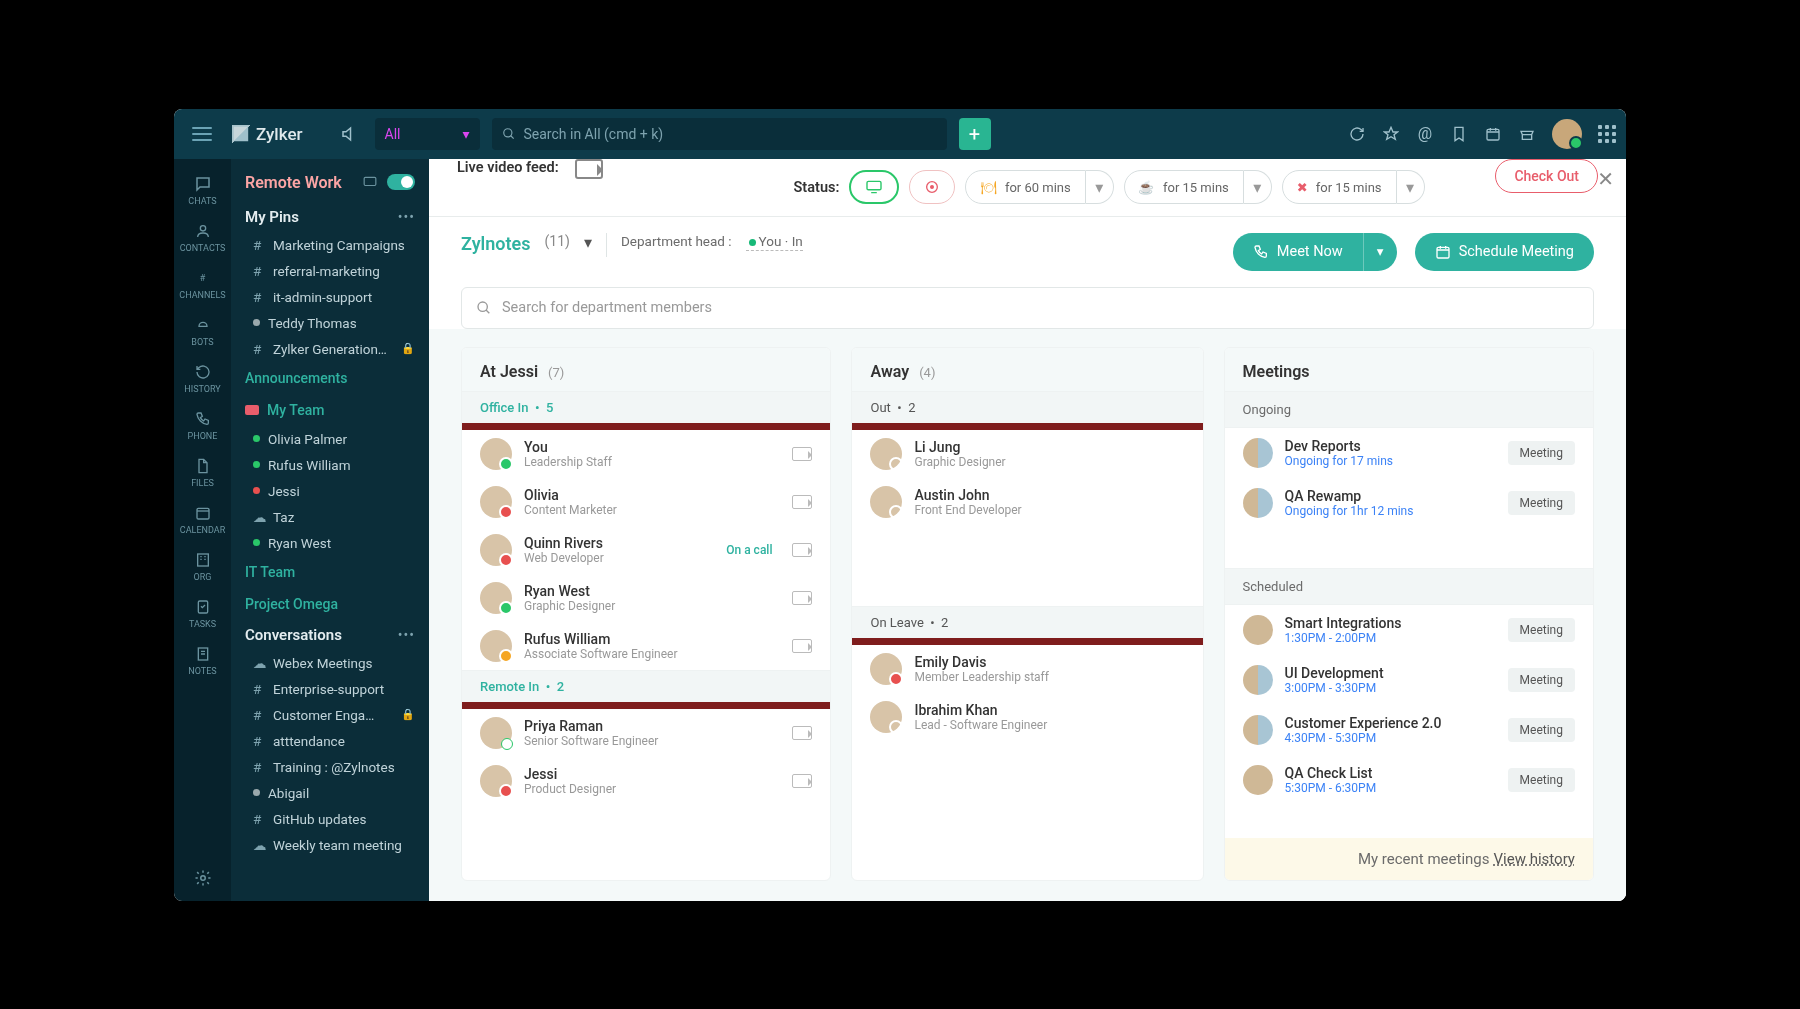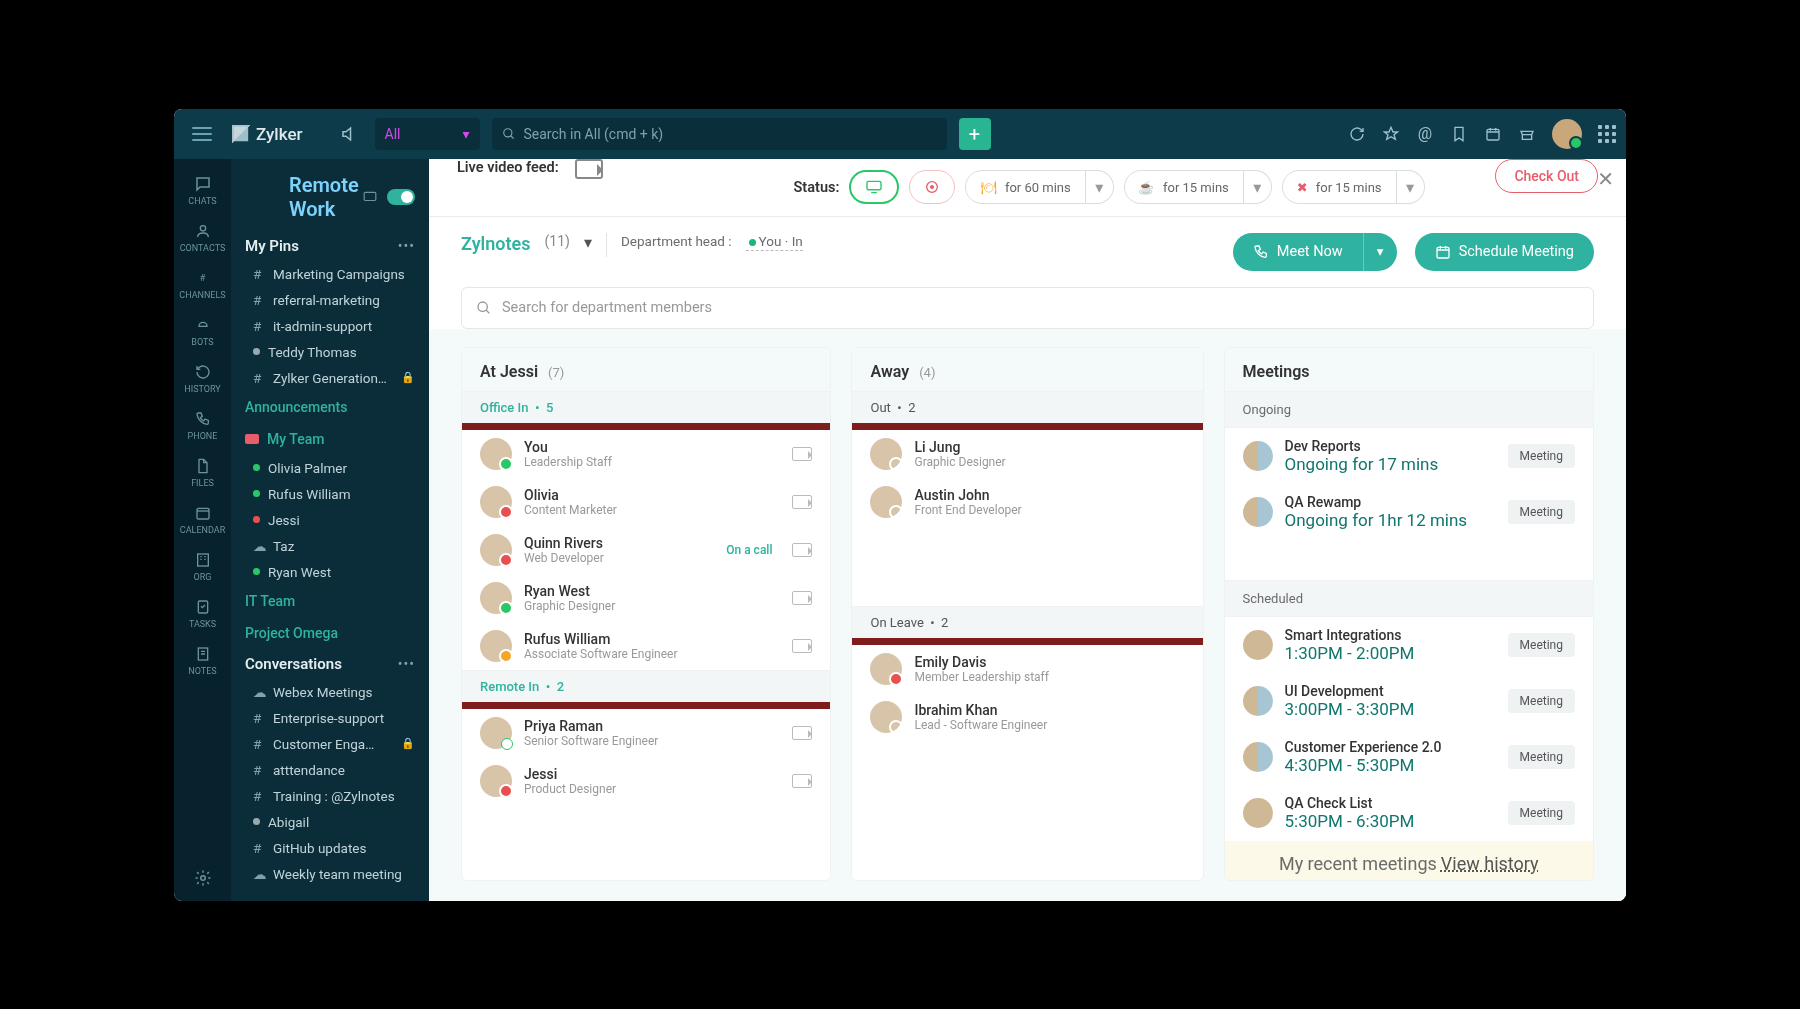--- a/index.html
+++ b/index.html
@@ -23,21 +23,21 @@
 .grid-dots{width:18px;height:18px;display:grid;grid-template:repeat(3,4px)/repeat(3,4px);gap:3px;cursor:pointer;}
 .grid-dots span{background:#9fc0cb;border-radius:1px;}
 .body{flex:1;display:flex;overflow:hidden;}
 .icon-rail{width:57px;background:#07222c;display:flex;flex-direction:column;align-items:center;padding-top:10px;gap:4px;}
 .rail-item{width:100%;display:flex;flex-direction:column;align-items:center;color:#6b939f;font-size:9px;padding:6px 0;cursor:pointer;gap:3px;}
 .rail-item .ricon{width:18px;height:18px;display:flex;align-items:center;justify-content:center;}
 .rail-spacer{flex:1;}
 .rail-settings{padding:14px 0;}
 .sidebar{width:198px;background:#0b2d39;color:#cddce1;display:flex;flex-direction:column;overflow:hidden;}
 .sidebar-head{padding:14px 14px 10px;display:flex;align-items:center;justify-content:space-between;}
-.sidebar-head h2{font-size:20px;font-weight:600;color:#7dd3fc;margin-left:44px;}
+.sidebar-head h2{font-size:16px;font-weight:600;color:#fca5a5;}
 .sidebar-head .hicons{display:flex;gap:10px;color:#6b939f;align-items:center;}
 .toggle{width:28px;height:16px;background:#2fb2a0;border-radius:10px;position:relative;cursor:pointer;}
 .toggle::after{content:"";position:absolute;right:2px;top:2px;width:12px;height:12px;background:#fff;border-radius:50%;}
 .pins-head{padding:6px 14px;display:flex;align-items:center;justify-content:space-between;}
 .pins-head h3{font-size:15px;font-weight:600;color:#e4edf0;}
 .pins-dots{color:#7ea3af;cursor:pointer;font-size:14px;letter-spacing:1px;}
 .pin-list{display:flex;flex-direction:column;}
 .pin-item{padding:5px 14px 5px 22px;font-size:13.5px;color:#c0d3d9;display:flex;align-items:center;gap:8px;cursor:pointer;}
 .pin-item .hash{color:#7ea3af;width:12px;}
 .pin-item .dot{width:7px;height:7px;border-radius:50%;}
@@ -100,23 +100,23 @@
 .prow .prole{font-size:12px;color:#999;}
 .prow .oncall{font-size:12px;color:#2fb2a0;font-weight:500;margin-right:8px;}
 .prow .cam{width:20px;height:14px;border:1.5px solid #bbb;border-radius:2px;cursor:pointer;position:relative;}
 .prow .cam::after{content:"";position:absolute;right:-5px;top:3px;border:4px solid transparent;border-left-color:#bbb;}
 .mhead{padding:10px 18px;font-size:13px;color:#6b6b6b;background:#f2f6f6;border-top:1px solid #eef2f2;border-bottom:1px solid #eef2f2;}
 .mrow{display:flex;align-items:center;padding:10px 18px;gap:12px;}
 .mrow .mav{width:30px;height:30px;border-radius:50%;background:#cfb896;flex-shrink:0;display:flex;}
 .mrow .mav.multi{background:linear-gradient(90deg,#cfb896 50%,#a8c5d4 50%);}
 .mrow .minfo{flex:1;}
 .mrow .mname{font-size:14px;font-weight:500;color:#333;}
-.mrow .mtime{font-size:17px;color:#0f766e;}
+.mrow .mtime{font-size:12px;color:#3b82f6;}
 .mrow .mbtn{background:#eef2f2;border:none;color:#555;font-size:12px;padding:5px 12px;border-radius:4px;cursor:pointer;}
-.history-bar{padding:12px 18px;background:#fdf9e8;font-size:18px;color:#6b6b6b;text-align:center;}
+.history-bar{padding:12px 18px;background:#fdf9e8;font-size:15px;color:#6b6b6b;text-align:right;}
 .history-bar a{color:#555;text-decoration:underline dotted;cursor:pointer;margin-left:4px;}
 svg{display:block;}
 </style>
 </head>
 <body>
 
 <div class="app">
 
   <div class="topbar">
     <div class="menu-icon">

